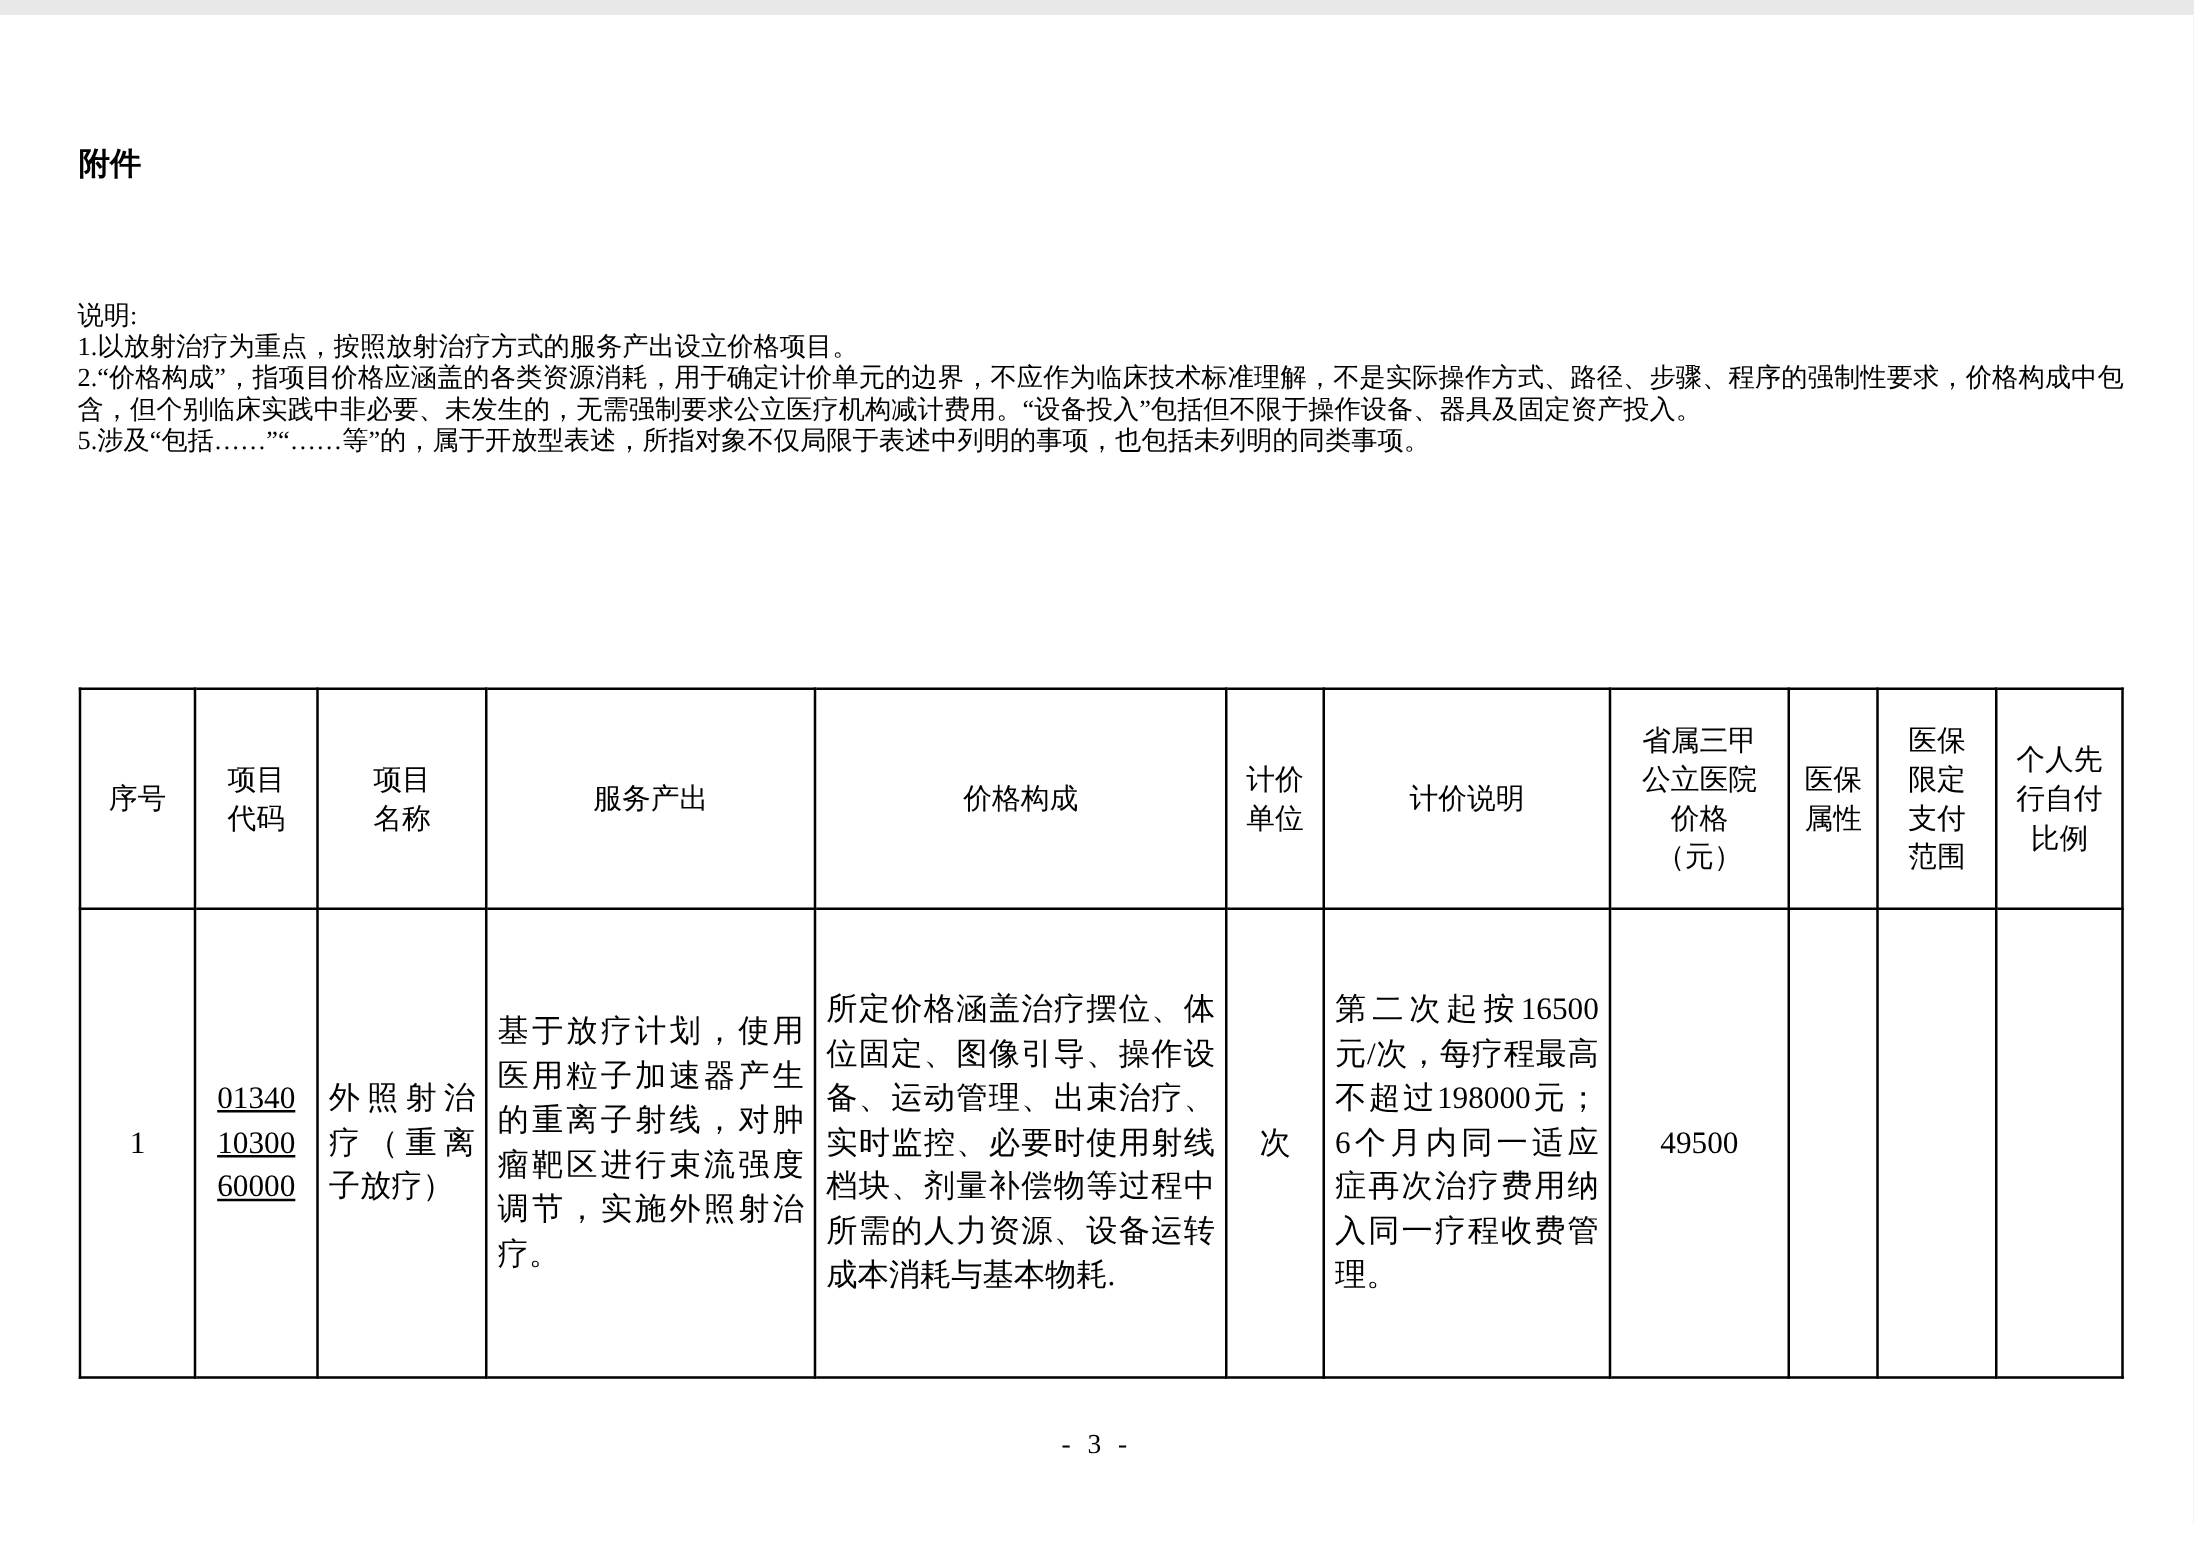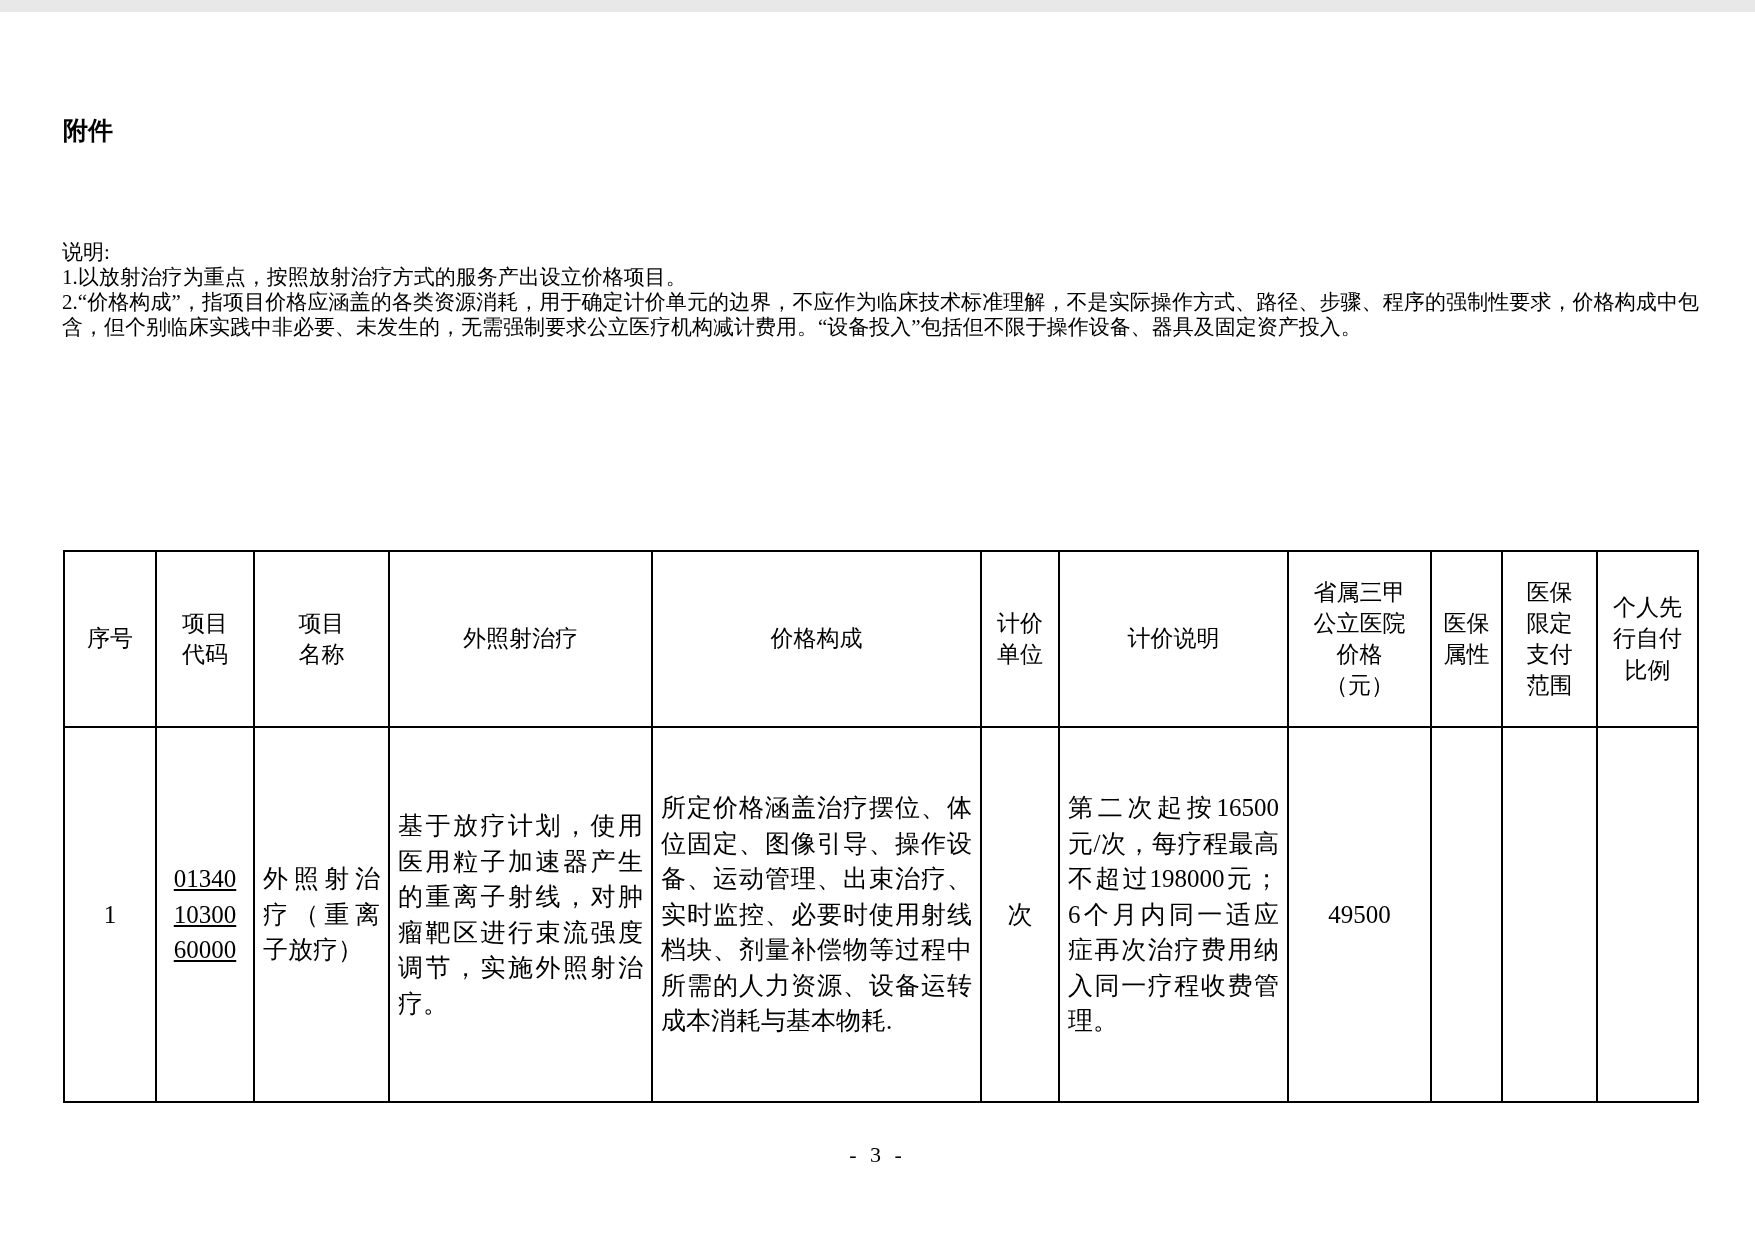--- a/index.html
+++ b/index.html
@@ -70,20 +70,21 @@
 
 <div class="page">
 
   <div class="attachment">附件</div>
 
 
   <div class="notes">
     <div class="note-heading">说明:</div>
     <div class="note-item">1.以放射治疗为重点，按照放射治疗方式的服务产出设立价格项目。</div>
     <div class="note-item">2.“价格构成”，指项目价格应涵盖的各类资源消耗，用于确定计价单元的边界，不应作为临床技术标准理解，不是实际操作方式、路径、步骤、程序的强制性要求，价格构成中包含，但个别临床实践中非必要、未发生的，无需强制要求公立医疗机构减计费用。“设备投入”包括但不限于操作设备、器具及固定资产投入。</div>
+    <div class="note-item">5.涉及“包括……”“……等”的，属于开放型表述，所指对象不仅局限于表述中列明的事项，也包括未列明的同类事项。</div>
   </div>
 
   <table class="price-table">
     <colgroup>
       <col style="width:92px">
       <col style="width:98px">
       <col style="width:135px">
       <col style="width:263px">
       <col style="width:329px">
       <col style="width:78px">
@@ -93,21 +94,21 @@
       <col style="width:95px">
       <col style="width:101px">
     </colgroup>
     <thead>
       <tr>
         <th>序号</th>
         <th>项目
 代码</th>
         <th>项目
 名称</th>
-        <th>外照射治疗</th>
+        <th>服务产出</th>
         <th>价格构成</th>
         <th>计价
 单位</th>
         <th>计价说明</th>
         <th>省属三甲
 公立医院
 价格
 （元）</th>
         <th>医保
 属性</th>

